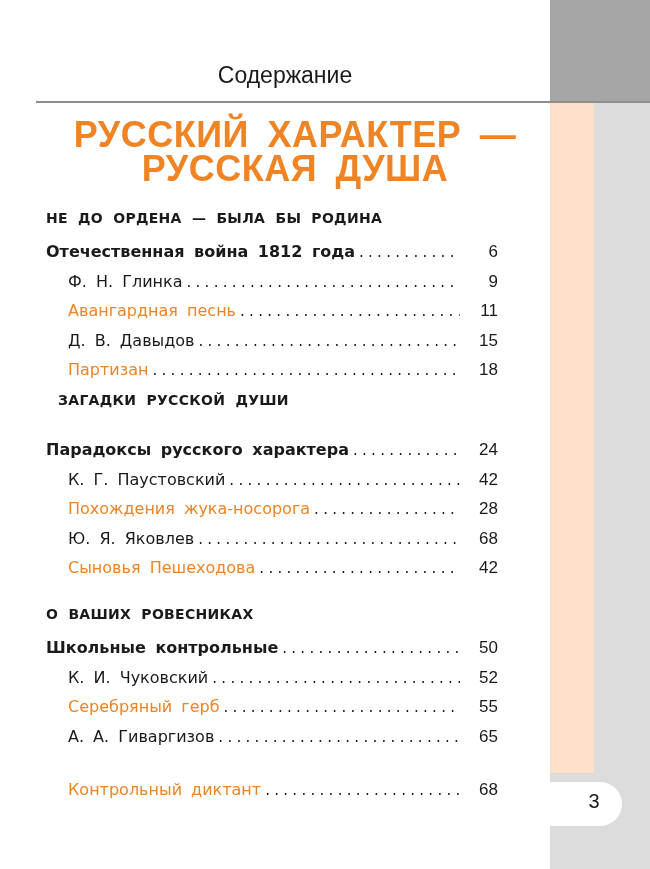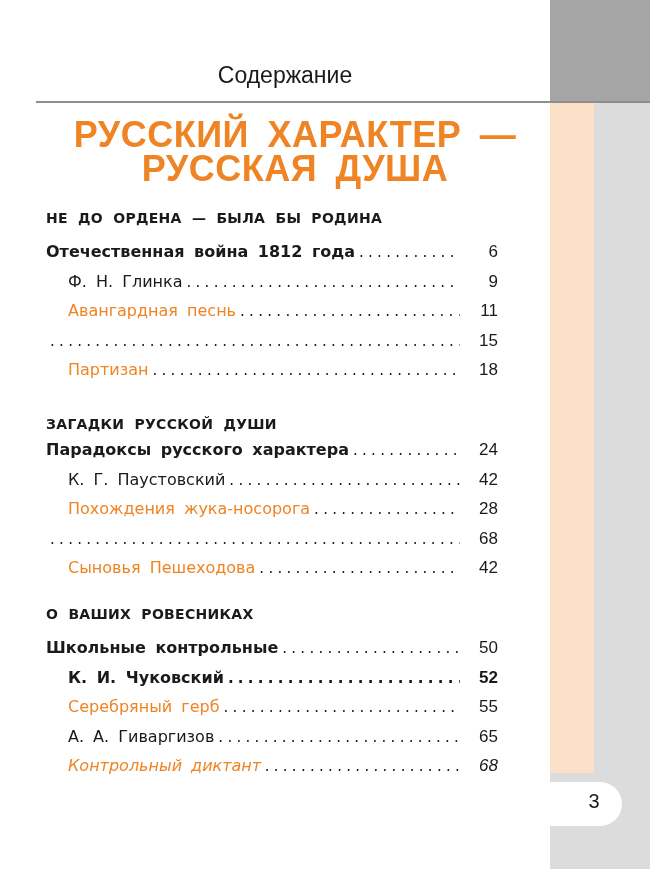--- a/index.html
+++ b/index.html
@@ -55,76 +55,78 @@
   <span class="label">Ф. Н. Глинка</span>
   <span class="dots">........................................................................</span>
   <span class="num">9</span>
 </div>
 <div class="row indent orange" style="top:301px;">
   <span class="label">Авангардная песнь</span>
   <span class="dots">........................................................................</span>
   <span class="num">11</span>
 </div>
 <div class="row indent" style="top:331px;">
+  <span class="label">Д. В. Давыдов</span>
   <span class="dots">........................................................................</span>
   <span class="num">15</span>
 </div>
 <div class="row indent orange" style="top:360px;">
   <span class="label">Партизан</span>
   <span class="dots">........................................................................</span>
   <span class="num">18</span>
 </div>
 
-<div class="section-heading" style="top:416px;">ЗАГАДКИ РУССКОЙ ДУШИ</div>
+<div class="section-heading" style="top:392px;margin-left:12px;">ЗАГАДКИ РУССКОЙ ДУШИ</div>
 <div class="row bold" style="top:440px;">
   <span class="label">Парадоксы русского характера</span>
   <span class="dots">........................................................................</span>
   <span class="num">24</span>
 </div>
 <div class="row indent" style="top:470px;">
   <span class="label">К. Г. Паустовский</span>
   <span class="dots">........................................................................</span>
   <span class="num">42</span>
 </div>
 <div class="row indent orange" style="top:499px;">
   <span class="label">Похождения жука-носорога</span>
   <span class="dots">........................................................................</span>
   <span class="num">28</span>
 </div>
 <div class="row indent" style="top:529px;">
+  <span class="label">Ю. Я. Яковлев</span>
   <span class="dots">........................................................................</span>
   <span class="num">68</span>
 </div>
 <div class="row indent orange" style="top:558px;">
   <span class="label">Сыновья Пешеходова</span>
   <span class="dots">........................................................................</span>
   <span class="num">42</span>
 </div>
 
 <div class="section-heading" style="top:606px;">О ВАШИХ РОВЕСНИКАХ</div>
 <div class="row bold" style="top:638px;">
   <span class="label">Школьные контрольные</span>
   <span class="dots">........................................................................</span>
   <span class="num">50</span>
 </div>
-<div class="row indent" style="top:668px;font-weight:bold;">
+<div class="row indent" style="top:668px;">
   <span class="label">К. И. Чуковский</span>
   <span class="dots">........................................................................</span>
   <span class="num">52</span>
 </div>
 <div class="row indent orange" style="top:697px;">
   <span class="label">Серебряный герб</span>
   <span class="dots">........................................................................</span>
   <span class="num">55</span>
 </div>
 <div class="row indent" style="top:727px;">
   <span class="label">А. А. Гиваргизов</span>
   <span class="dots">........................................................................</span>
   <span class="num">65</span>
 </div>
-<div class="row indent orange" style="top:756px;font-style:italic;">
+<div class="row indent orange" style="top:780px;">
   <span class="label">Контрольный диктант</span>
   <span class="dots">........................................................................</span>
   <span class="num">68</span>
 </div>
 
 <div class="page-pill"></div>
 <div class="page-num">3</div>
 
 </body></html>

